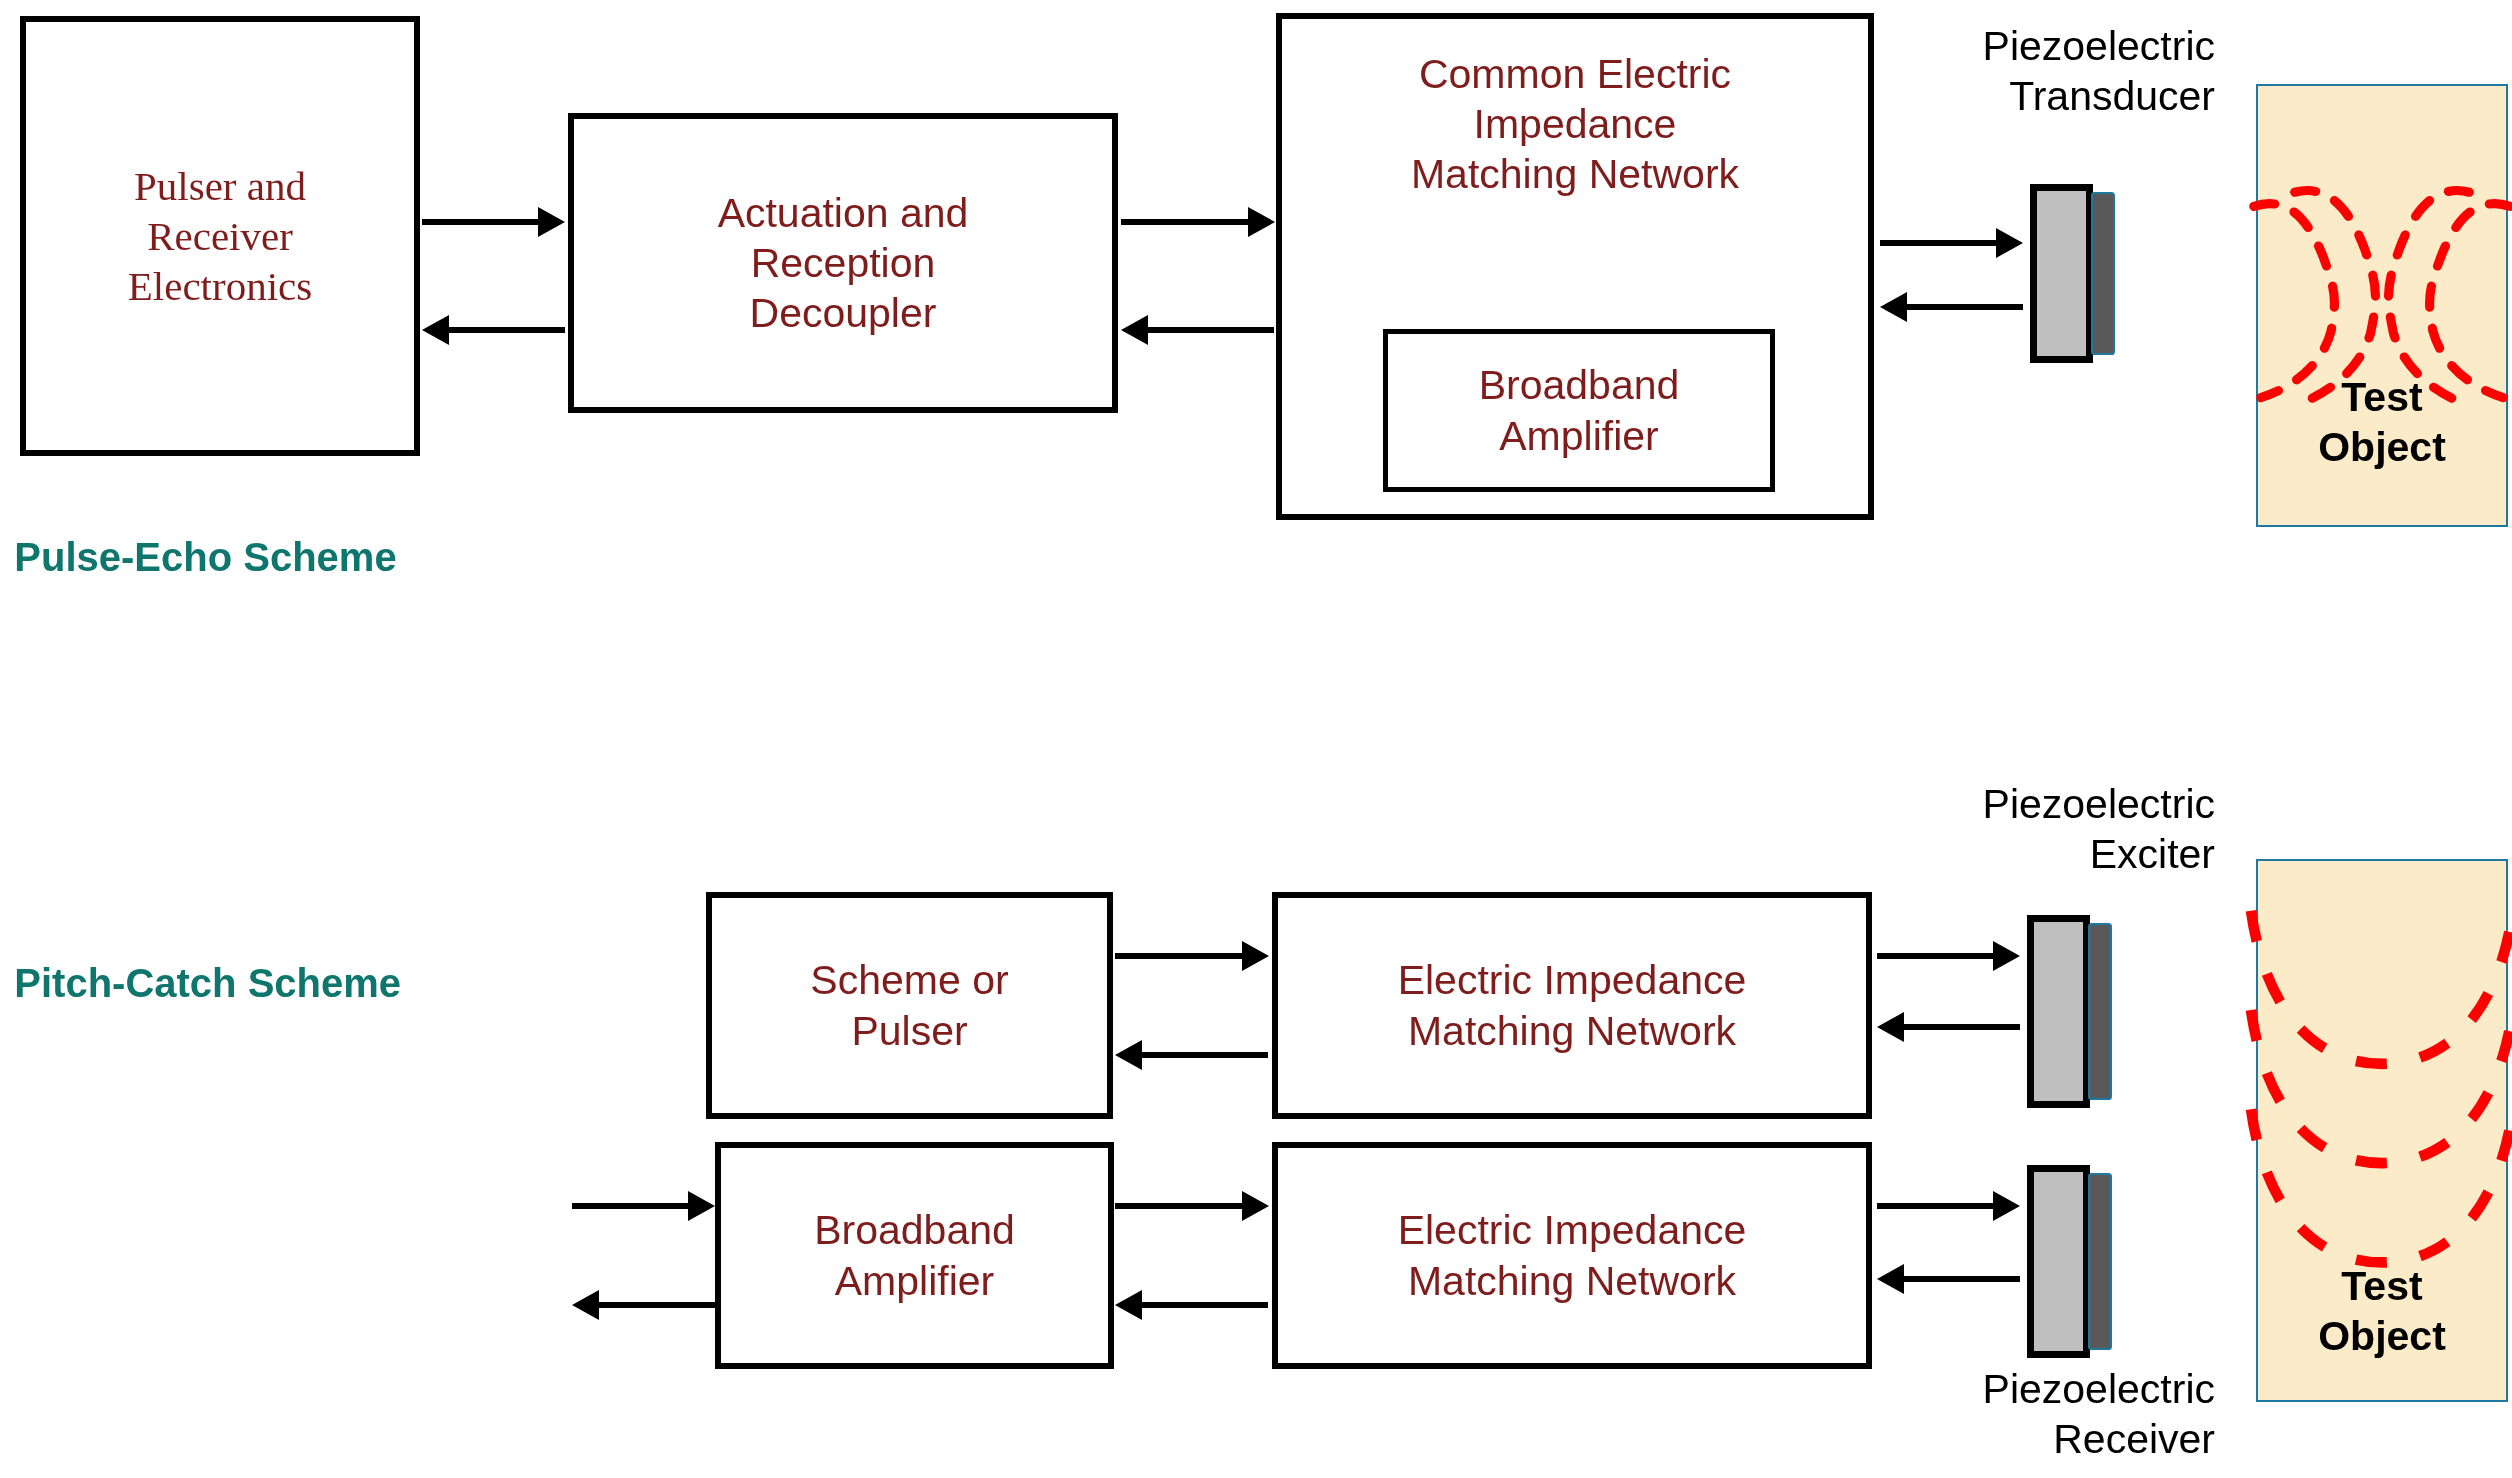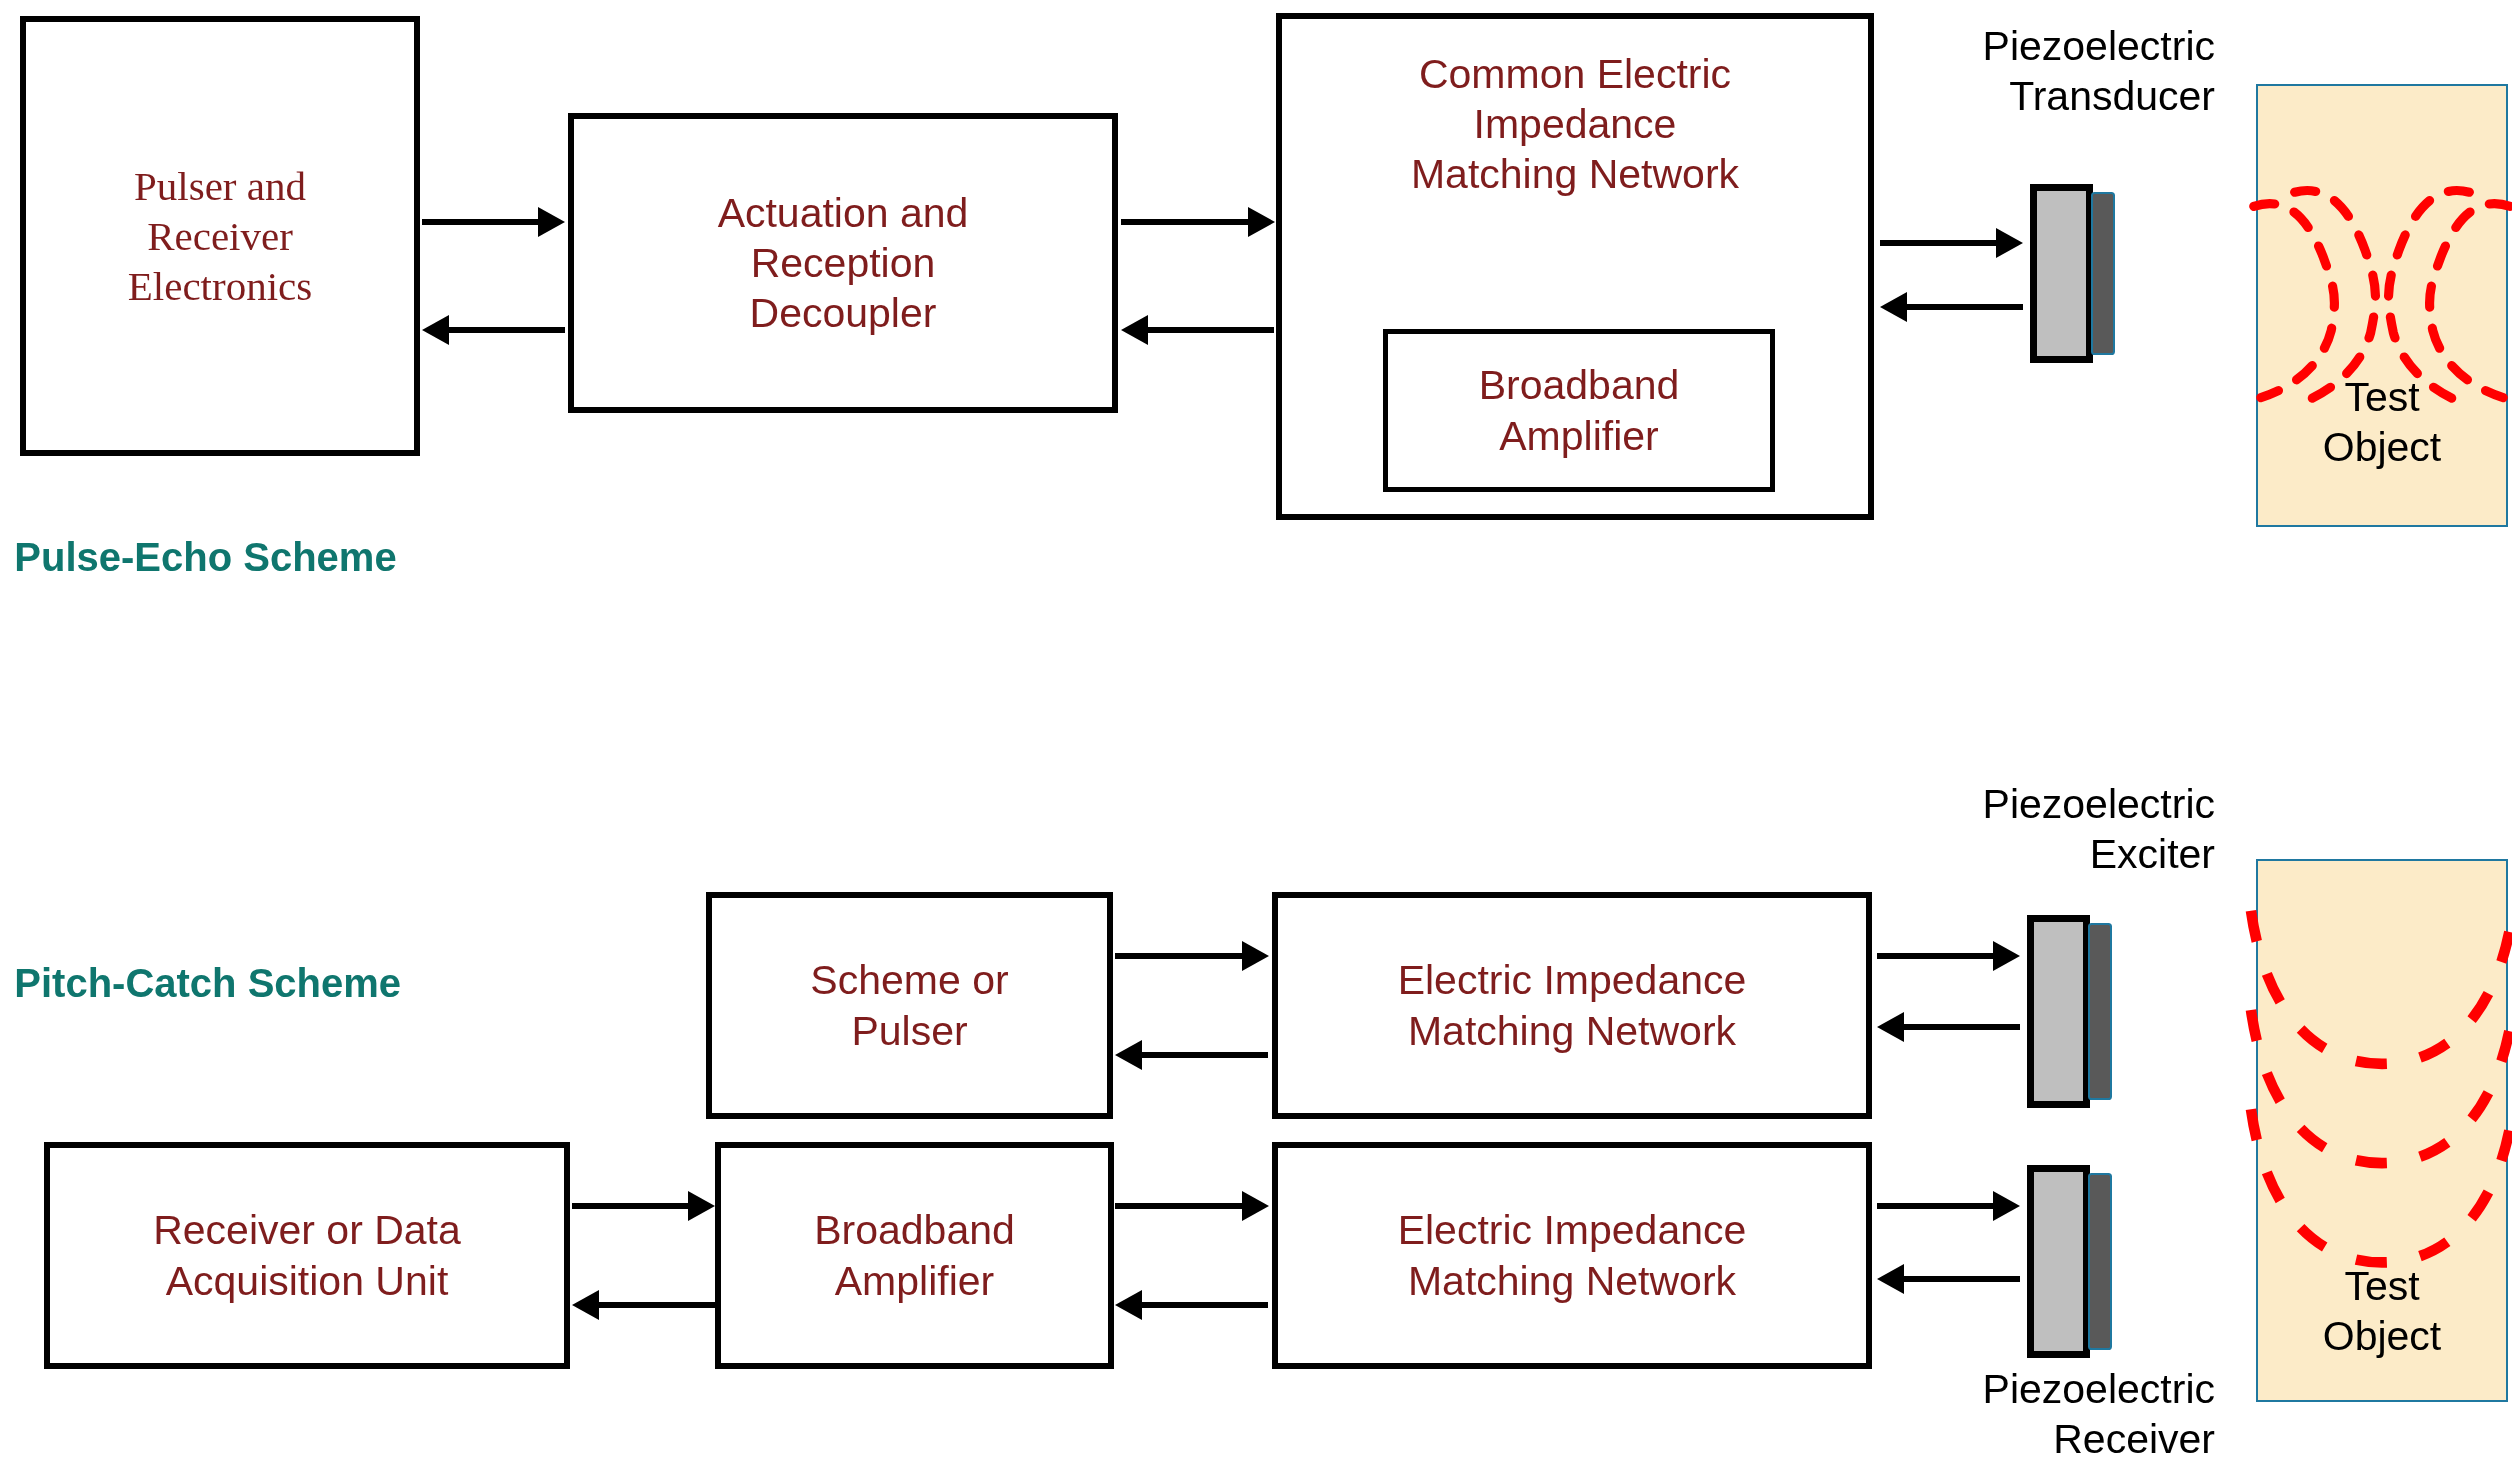--- a/index.html
+++ b/index.html
@@ -103,20 +103,21 @@
   }
   .test-object .to-label {
     position: absolute;
     left: 0;
     right: 0;
     text-align: center;
     font-size: 41px;
     color: #000000;
     line-height: 1.22;
     white-space: pre-line;
+    font-weight: bold;
   }
   .test-object svg {
     position: absolute;
     left: 0;
     top: 0;
     width: 100%;
     height: 100%;
     overflow: visible;
   }
 
@@ -249,22 +250,20 @@
   </div>
 
   <div class="label right-align" style="left:1808px; top:779px; width:407px;">Piezoelectric
 Exciter</div>
 
   <div class="transducer" style="left:2027px; top:915px; width:86px; height:193px;">
     <span class="body"></span>
     <span class="face"></span>
   </div>
 
-  <div class="block" style="left:44px; top:1142px; width:526px; height:227px;">Receiver or Data
-Acquisition Unit</div>
 
   <div class="arrow right" style="left:572px; top:1206px; width:143px;">
     <span class="shaft" style="width:118px;"></span>
     <span class="head"></span>
   </div>
 
   <div class="arrow left" style="left:572px; top:1305px; width:143px;">
     <span class="head"></span>
     <span class="shaft" style="left:24px; width:119px;"></span>
   </div>

